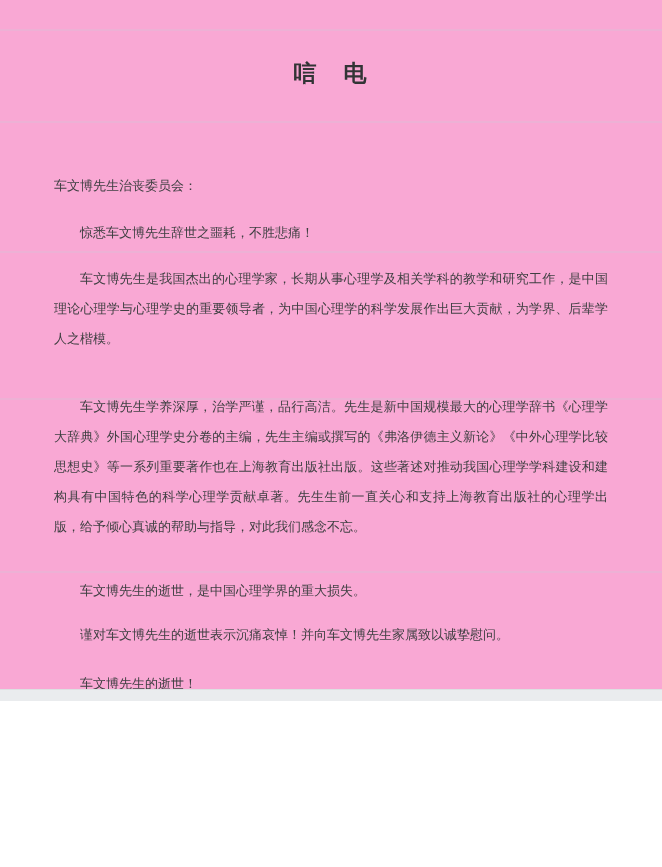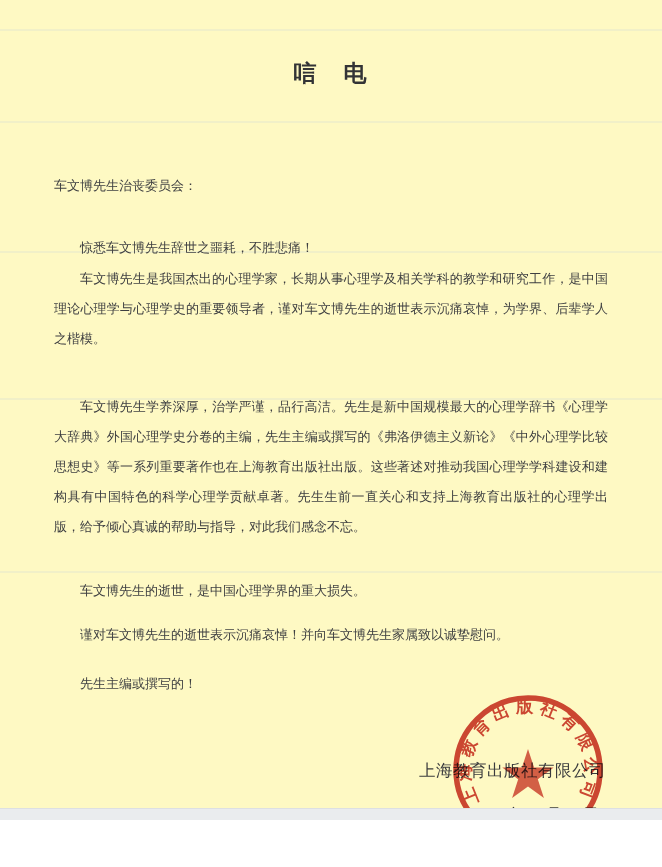--- a/index.html
+++ b/index.html
@@ -1,21 +1,21 @@
 <!DOCTYPE html>
 <html><head>
 <meta charset="utf-8">
 <style>
   html, body { margin: 0; padding: 0; background: #ffffff; }
 
   .page {
     position: relative;
     width: 662px;
-    height: 820px;
-    background: #fef9c3;
+    height: 701px;
+    background: #f9a8d4;
     overflow: hidden;
     font-family: "Liberation Serif", "DejaVu Serif", serif;
     color: #3e3f41;
   }
 
   .scanline {
     position: absolute;
     left: 0;
     width: 100%;
     height: 2px;
@@ -44,21 +44,21 @@
     margin: 0;
     font-size: 13px;
     line-height: 30px;
     text-align: justify;
     letter-spacing: 0;
   }
 
   .indent { text-indent: 2em; }
 
   .salutation { top: 171px; }
-  .para-0 { top: 234px; font-family: Liberation Mono, monospace; }
+  .para-0 { top: 218px; }
   .para-1 { top: 264px; }
   .para-2 { top: 392px; }
   .para-3 { top: 576px; }
   .para-4 { top: 620px; }
   .para-5 { top: 669px; }
 
   .signature {
     position: absolute;
     top: 760px;
     right: 56px;
@@ -113,25 +113,25 @@
   <div class="scanline" style="top:121px"></div>
   <div class="scanline" style="top:251px"></div>
   <div class="scanline" style="top:398px"></div>
   <div class="scanline" style="top:571px"></div>
 
   <h1 class="title">唁　电</h1>
 
   <p class="salutation">车文博先生治丧委员会：</p>
 
   <p class="para para-0 indent">惊悉车文博先生辞世之噩耗，不胜悲痛！</p>
-  <p class="para para-1 indent">车文博先生是我国杰出的心理学家，长期从事心理学及相关学科的教学和研究工作，是中国理论心理学与心理学史的重要领导者，谨对车文博先生的逝世表示沉痛哀悼，为学界、后辈学人之楷模。</p>
+  <p class="para para-1 indent">车文博先生是我国杰出的心理学家，长期从事心理学及相关学科的教学和研究工作，是中国理论心理学与心理学史的重要领导者，为中国心理学的科学发展作出巨大贡献，为学界、后辈学人之楷模。</p>
   <p class="para para-2 indent">车文博先生学养深厚，治学严谨，品行高洁。先生是新中国规模最大的心理学辞书《心理学大辞典》外国心理学史分卷的主编，先生主编或撰写的《弗洛伊德主义新论》《中外心理学比较思想史》等一系列重要著作也在上海教育出版社出版。这些著述对推动我国心理学学科建设和建构具有中国特色的科学心理学贡献卓著。先生生前一直关心和支持上海教育出版社的心理学出版，给予倾心真诚的帮助与指导，对此我们感念不忘。</p>
   <p class="para para-3 indent">车文博先生的逝世，是中国心理学界的重大损失。</p>
   <p class="para para-4 indent">谨对车文博先生的逝世表示沉痛哀悼！并向车文博先生家属致以诚挚慰问。</p>
-  <p class="para para-5 indent">先生主编或撰写的！</p>
+  <p class="para para-5 indent">车文博先生的逝世！</p>
 
   <div class="signature">上海教育出版社有限公司</div>
   <div class="date">2023 年 1 月 5 日</div>
 
   <div class="seal">
     <svg viewBox="-85 -85 170 170" width="170" height="170" xmlns="http://www.w3.org/2000/svg">
       <circle cx="0" cy="0" r="72" fill="none" stroke="#c8382f" stroke-width="5.5"></circle>
       <path id="sealArc" d="M -47.5,33.3 A 58,58 0 1 1 47.5,33.3" fill="none"></path>
       <text class="seal-text" fill="#c8382f">
         <textPath href="#sealArc" startOffset="2">上海教育出版社有限公司</textPath>

